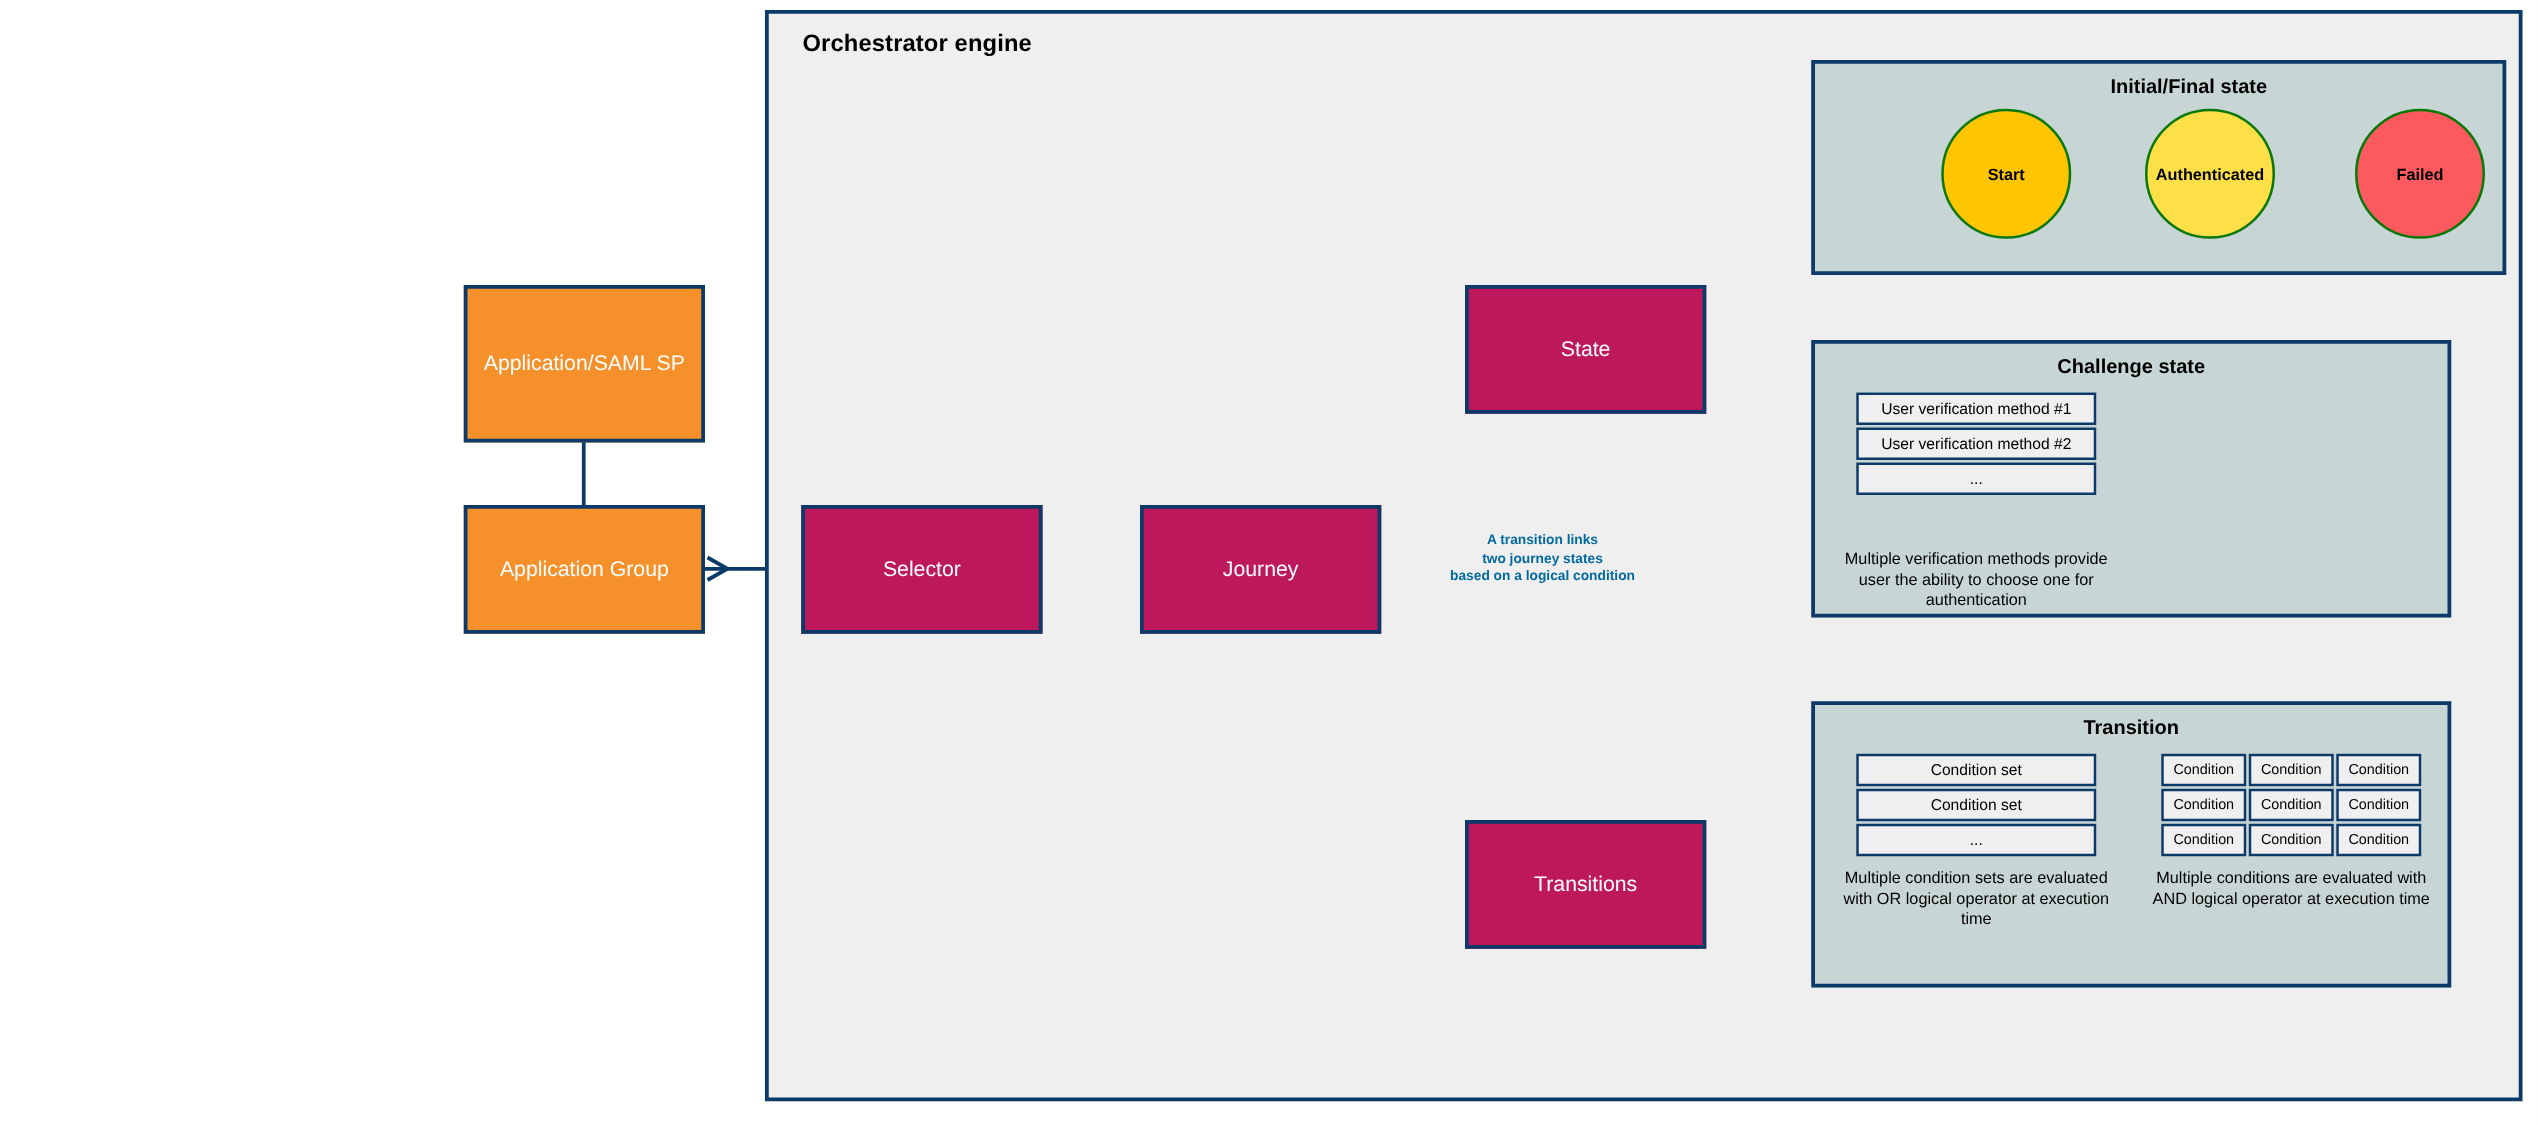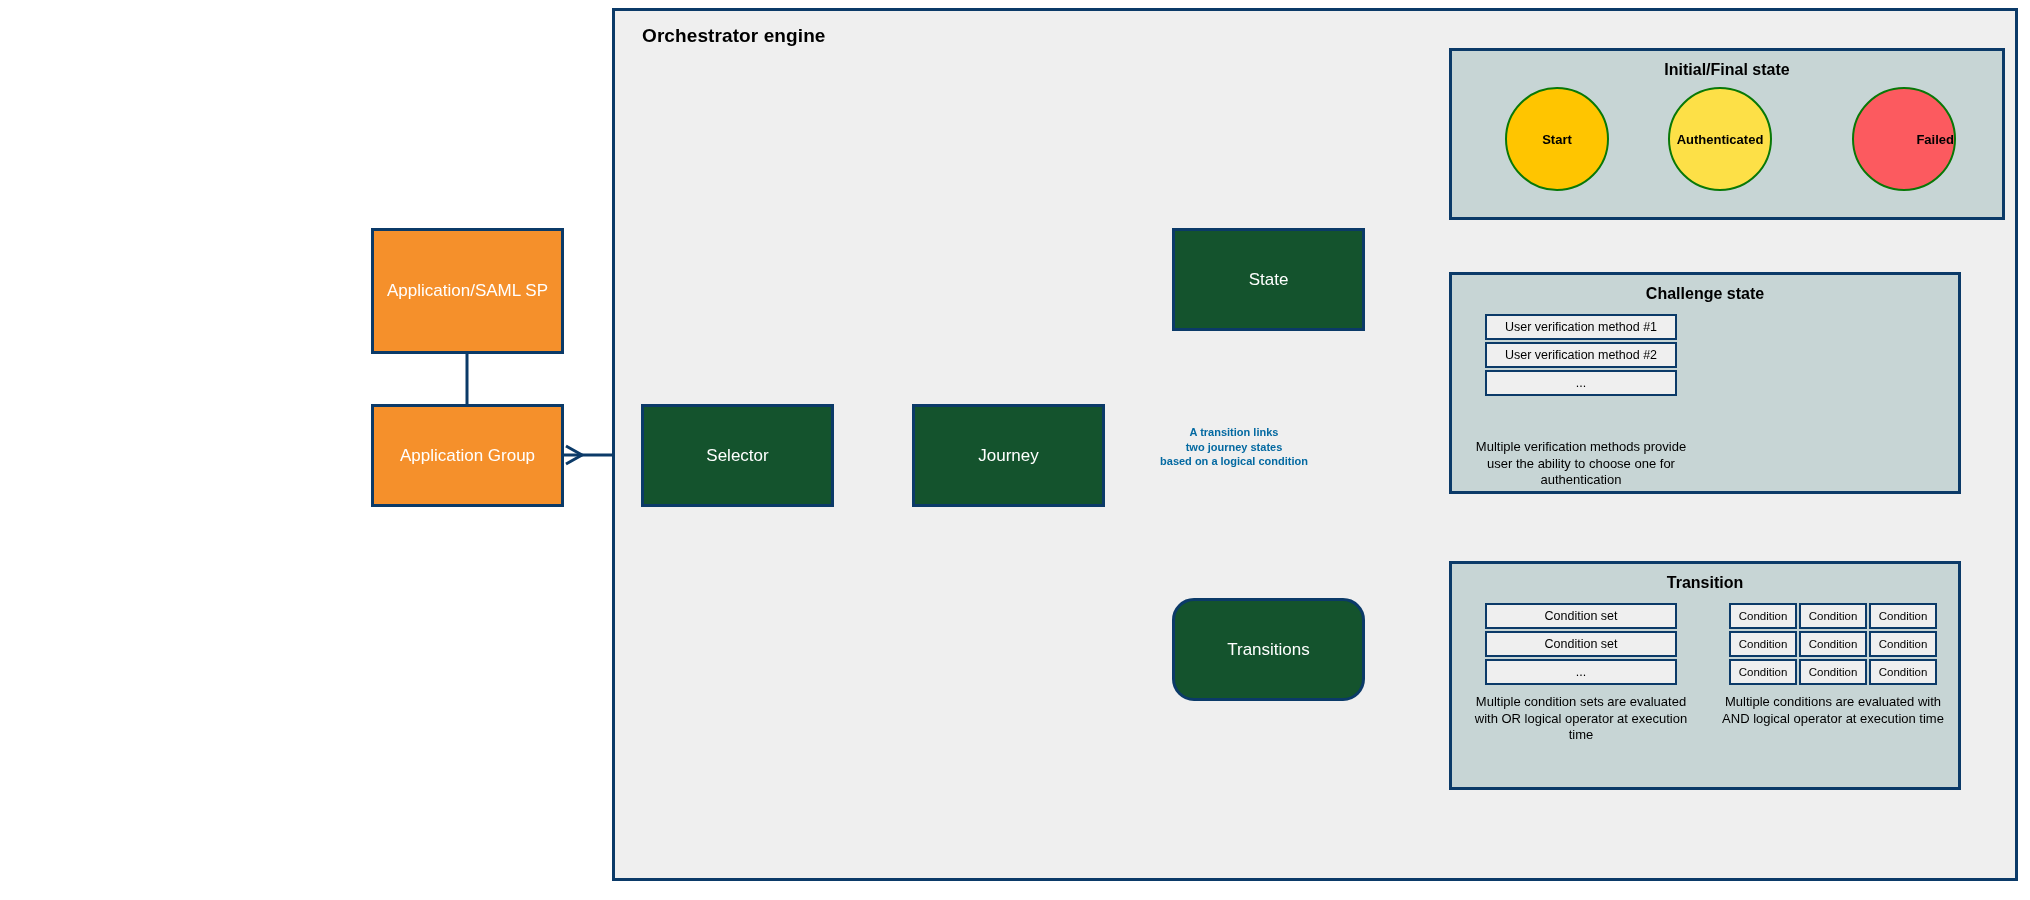--- a/index.html
+++ b/index.html
@@ -55,29 +55,29 @@
   .orange-box {
     background: #F5902B;
     border: 3px solid #0B3A68;
     color: #ffffff;
     font-size: 17px;
   }
   #app-saml-sp { left: 371px; top: 228px; width: 193px; height: 126px; }
   #application-group { left: 371px; top: 404px; width: 193px; height: 103px; }
   
   .blue-box {
-    background: #14532d;
+    background: #be185d;
     border: 3px solid #0B3A68;
     color: #ffffff;
     font-size: 17px;
   }
   #selector-box { left: 641px; top: 404px; width: 193px; height: 103px; }
   #journey-box { left: 912px; top: 404px; width: 193px; height: 103px; text-align: center; }
   #state-box { left: 1172px; top: 228px; width: 193px; height: 103px; }
-  #transitions-box { left: 1172px; top: 598px; width: 193px; height: 103px; border-radius: 22px; }
+  #transitions-box { left: 1172px; top: 656px; width: 193px; height: 103px; }
   
   #transition-note {
     position: absolute;
     left: 1064px;
     top: 425px;
     width: 340px;
     text-align: center;
     font-size: 11px;
     font-weight: bold;
     color: #0369a1;
@@ -90,21 +90,21 @@
     background: #C7D5D5;
     border: 3px solid #0B3A68;
   }
   .panel-title {
     text-align: center;
     font-size: 16px;
     font-weight: bold;
     color: #000000;
     margin-top: 10px;
   }
-  #panel-initial-final { left: 1449px; top: 48px; width: 556px; height: 172px; }
+  #panel-initial-final { left: 1449px; top: 48px; width: 556px; height: 172px; padding-left: 48px; }
   #panel-challenge    { left: 1449px; top: 272px; width: 512px; height: 222px; }
   #panel-transition   { left: 1449px; top: 561px; width: 512px; height: 229px; }
   
   .circle-row {
     position: relative;
     height: 116px;
     margin-top: 6px;
   }
   .state-circle {
     position: absolute;
@@ -115,21 +115,21 @@
     display: flex;
     align-items: center;
     justify-content: center;
     font-size: 13px;
     font-weight: bold;
     color: #000000;
     box-sizing: border-box;
   }
   #circle-start         { left: 53px;  top: 2px; background: #FFC500; }
   #circle-authenticated { left: 216px; top: 2px; background: #fde047; }
-  #circle-failed        { left: 400px; top: 2px; background: #FC5A5F; justify-content: flex-end; }
+  #circle-failed        { left: 384px; top: 2px; background: #FC5A5F; }
   
   .list-col {
     position: absolute;
     left: 33px;
     top: 39px;
     width: 192px;
   }
   .list-item {
     box-sizing: border-box;
     height: 26px;

